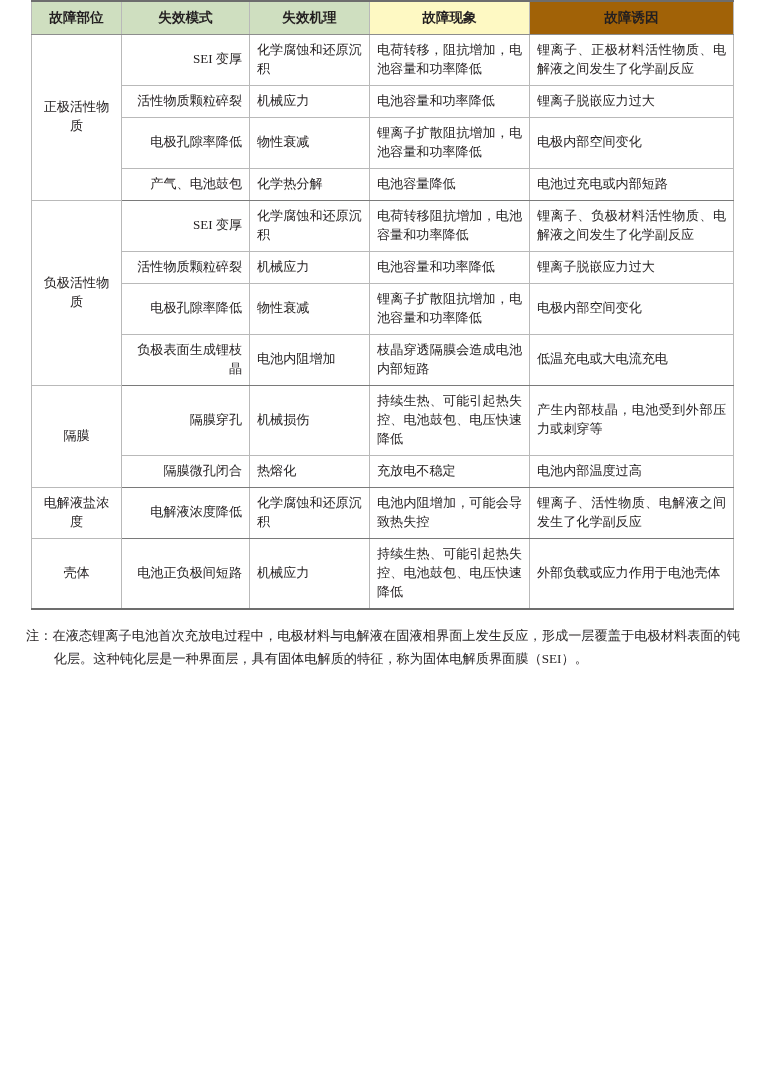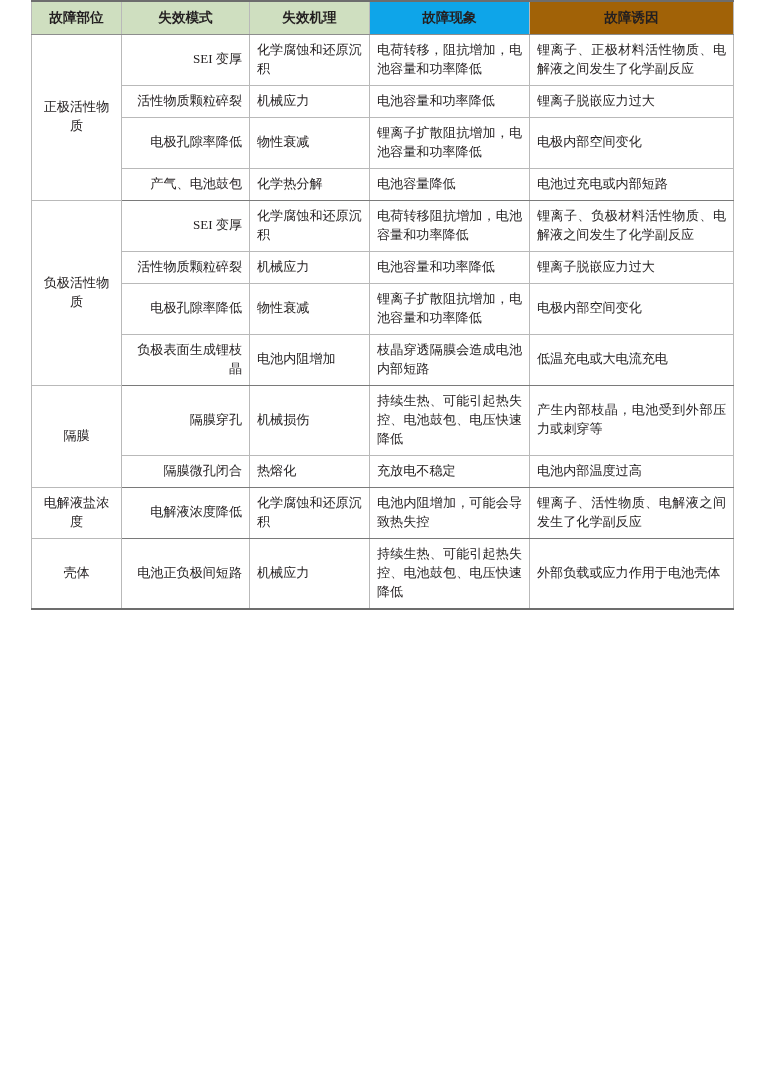--- a/index.html
+++ b/index.html
@@ -169,21 +169,21 @@
           <col class="w2">
           <col class="w3">
           <col class="w4">
           <col class="w5">
       </colgroup>
       <thead>
         <tr>
           <th style="background: rgb(207, 223, 192);">故障部位</th>
           <th style="background: rgb(207, 223, 192);">失效模式</th>
           <th style="background: rgb(207, 223, 192);">失效机理</th>
-          <th style="background: #0ea5e9;">故障现象</th>
+          <th style="background: #fef9c3;">故障现象</th>
           <th style="background: #a16207;">故障诱因</th>
         </tr>
       </thead>
       <tbody>
           <tr>
             <td class="c-part" rowspan="4">正极活性物质</td>
             <td class="c-mode">SEI 变厚</td>
             <td class="c-mech">化学腐蚀和还原沉积</td>
             <td class="c-phen">电荷转移，阻抗增加，电池容量和功率降低</td>
             <td class="c-cause">锂离子、正极材料活性物质、电解液之间发生了化学副反应</td>
@@ -255,14 +255,15 @@
             <td class="c-part" rowspan="1">壳体</td>
             <td class="c-mode">电池正负极间短路</td>
             <td class="c-mech">机械应力</td>
             <td class="c-phen">持续生热、可能引起热失控、电池鼓包、电压快速降低</td>
             <td class="c-cause">外部负载或应力作用于电池壳体</td>
           </tr>
         </tbody>
     </table>
   </div>
 
+  <p class="footnote">注：在液态锂离子电池首次充放电过程中，电极材料与电解液在固液相界面上发生反应，形成一层覆盖于电极材料表面的钝化层。这种钝化层是一种界面层，具有固体电解质的特征，称为固体电解质界面膜（SEI）。</p>
 
 </div>
 
 </body></html>

